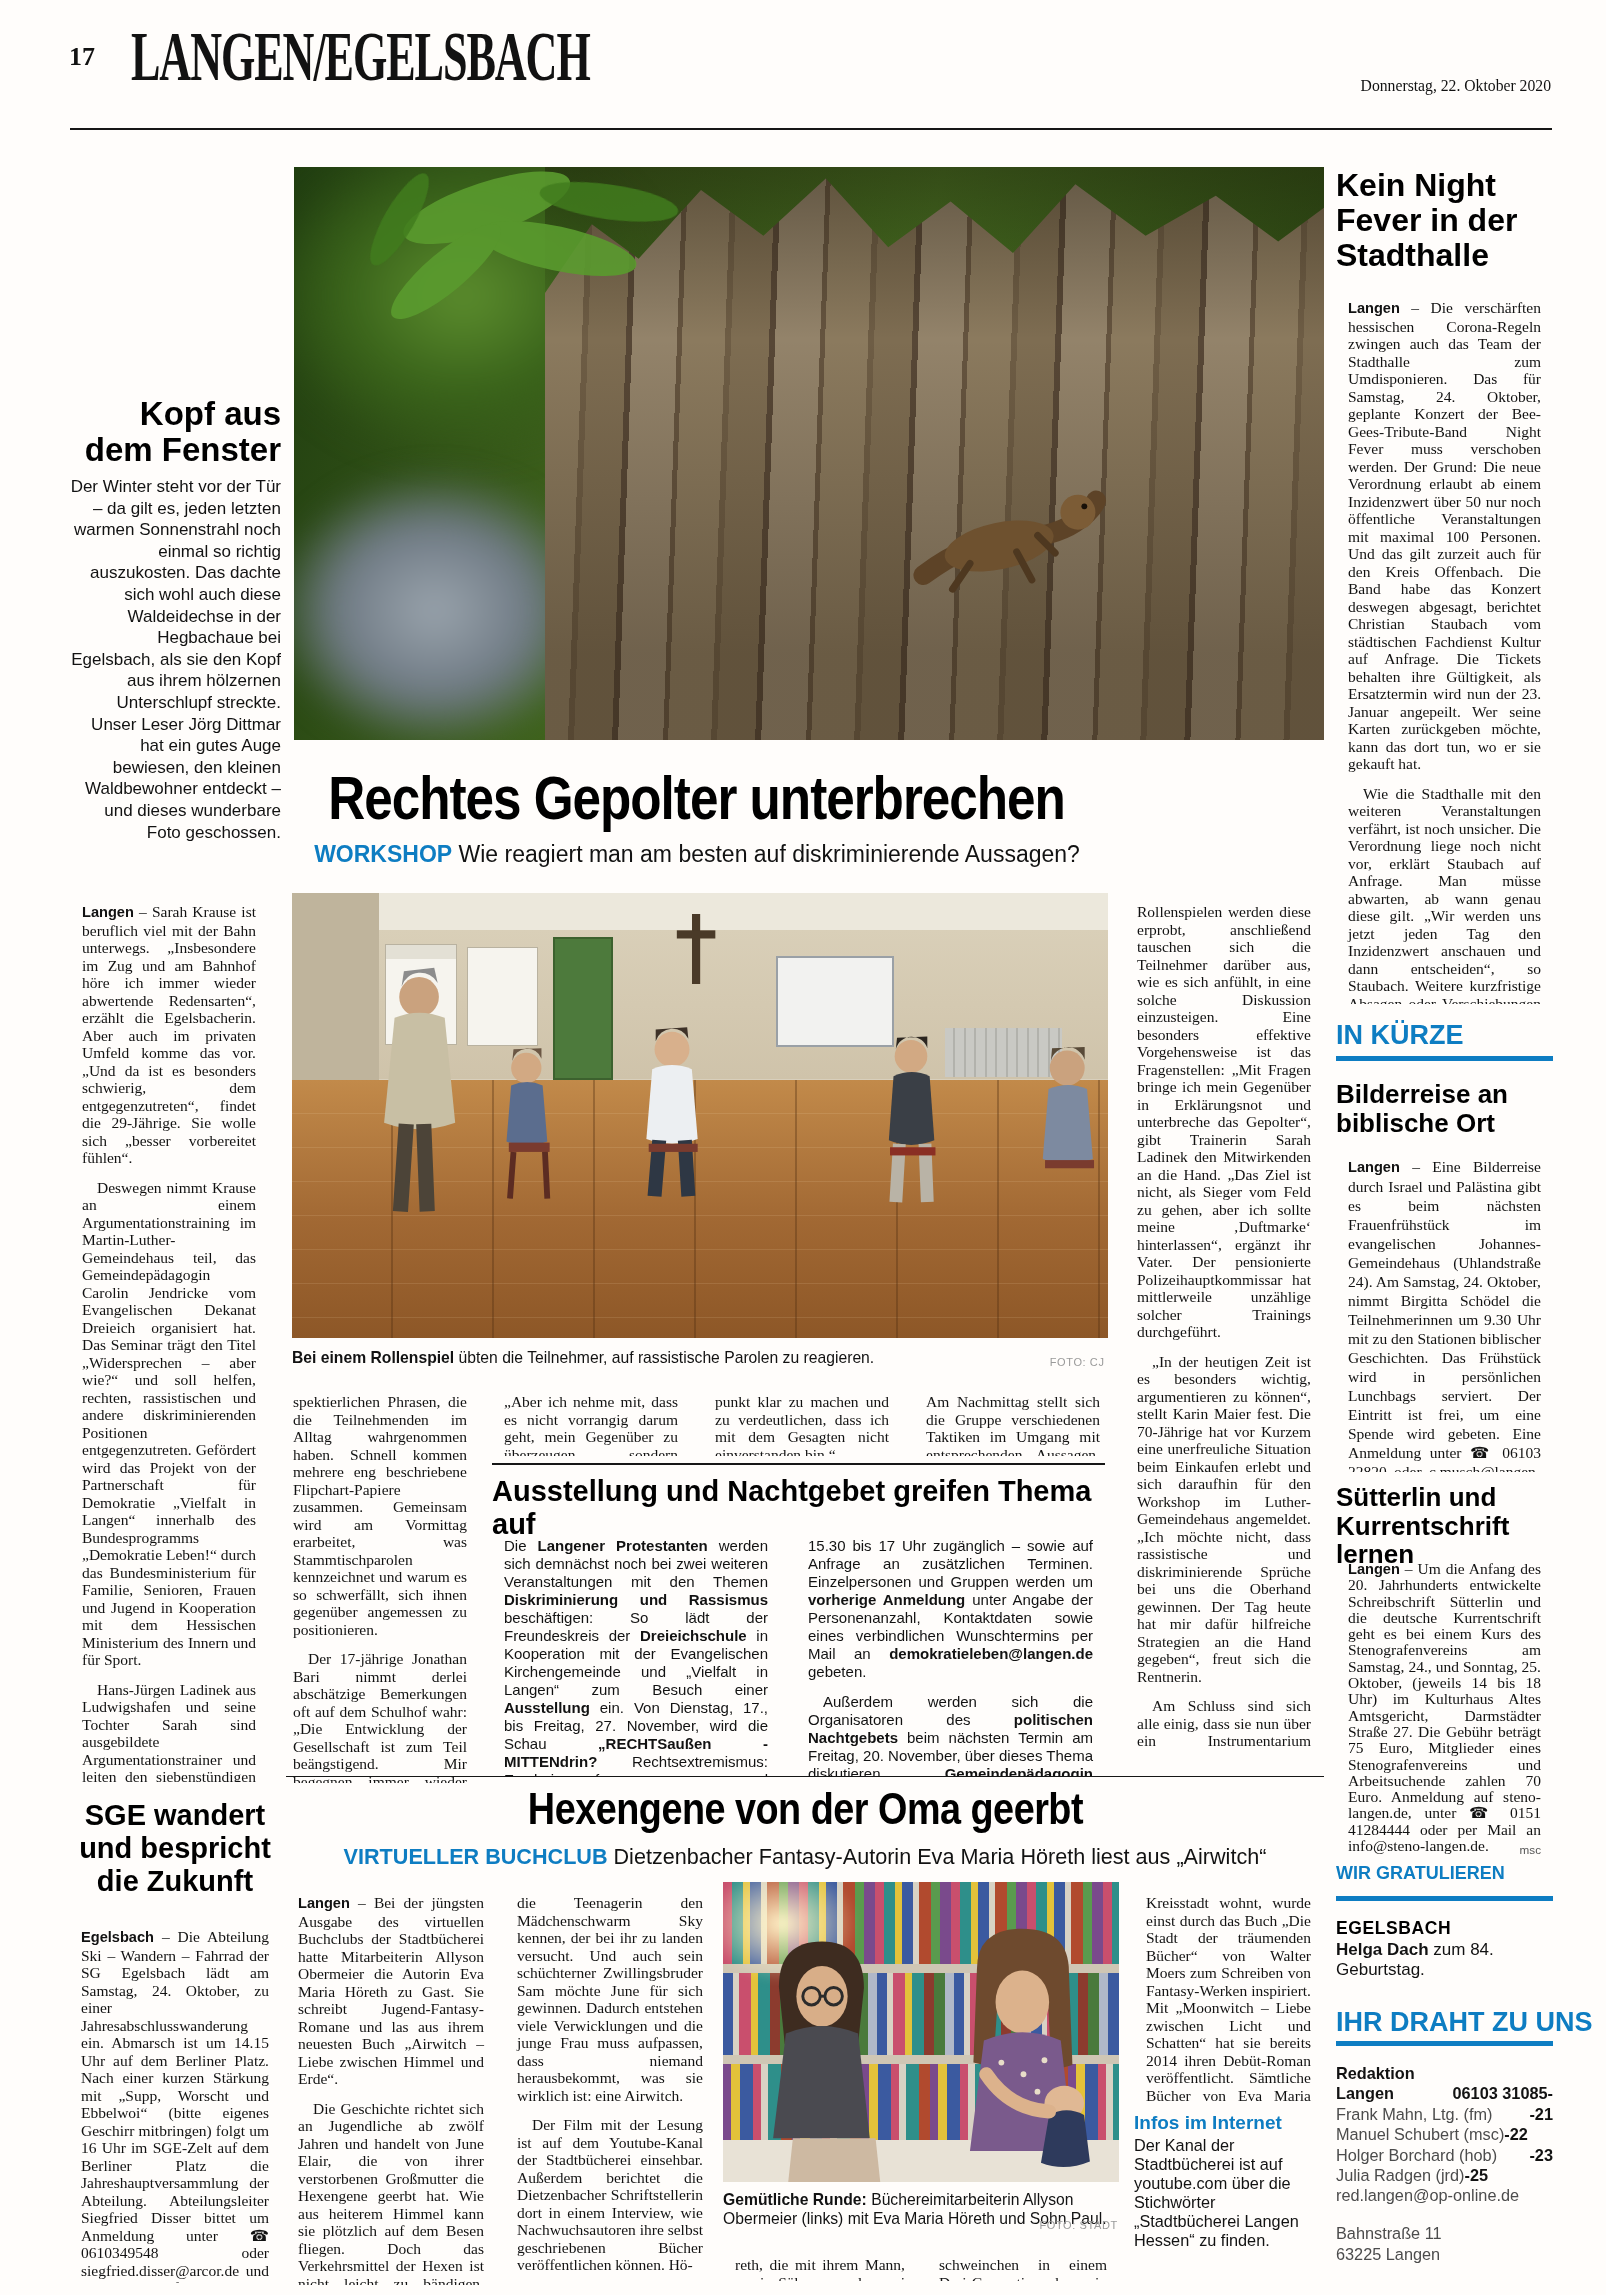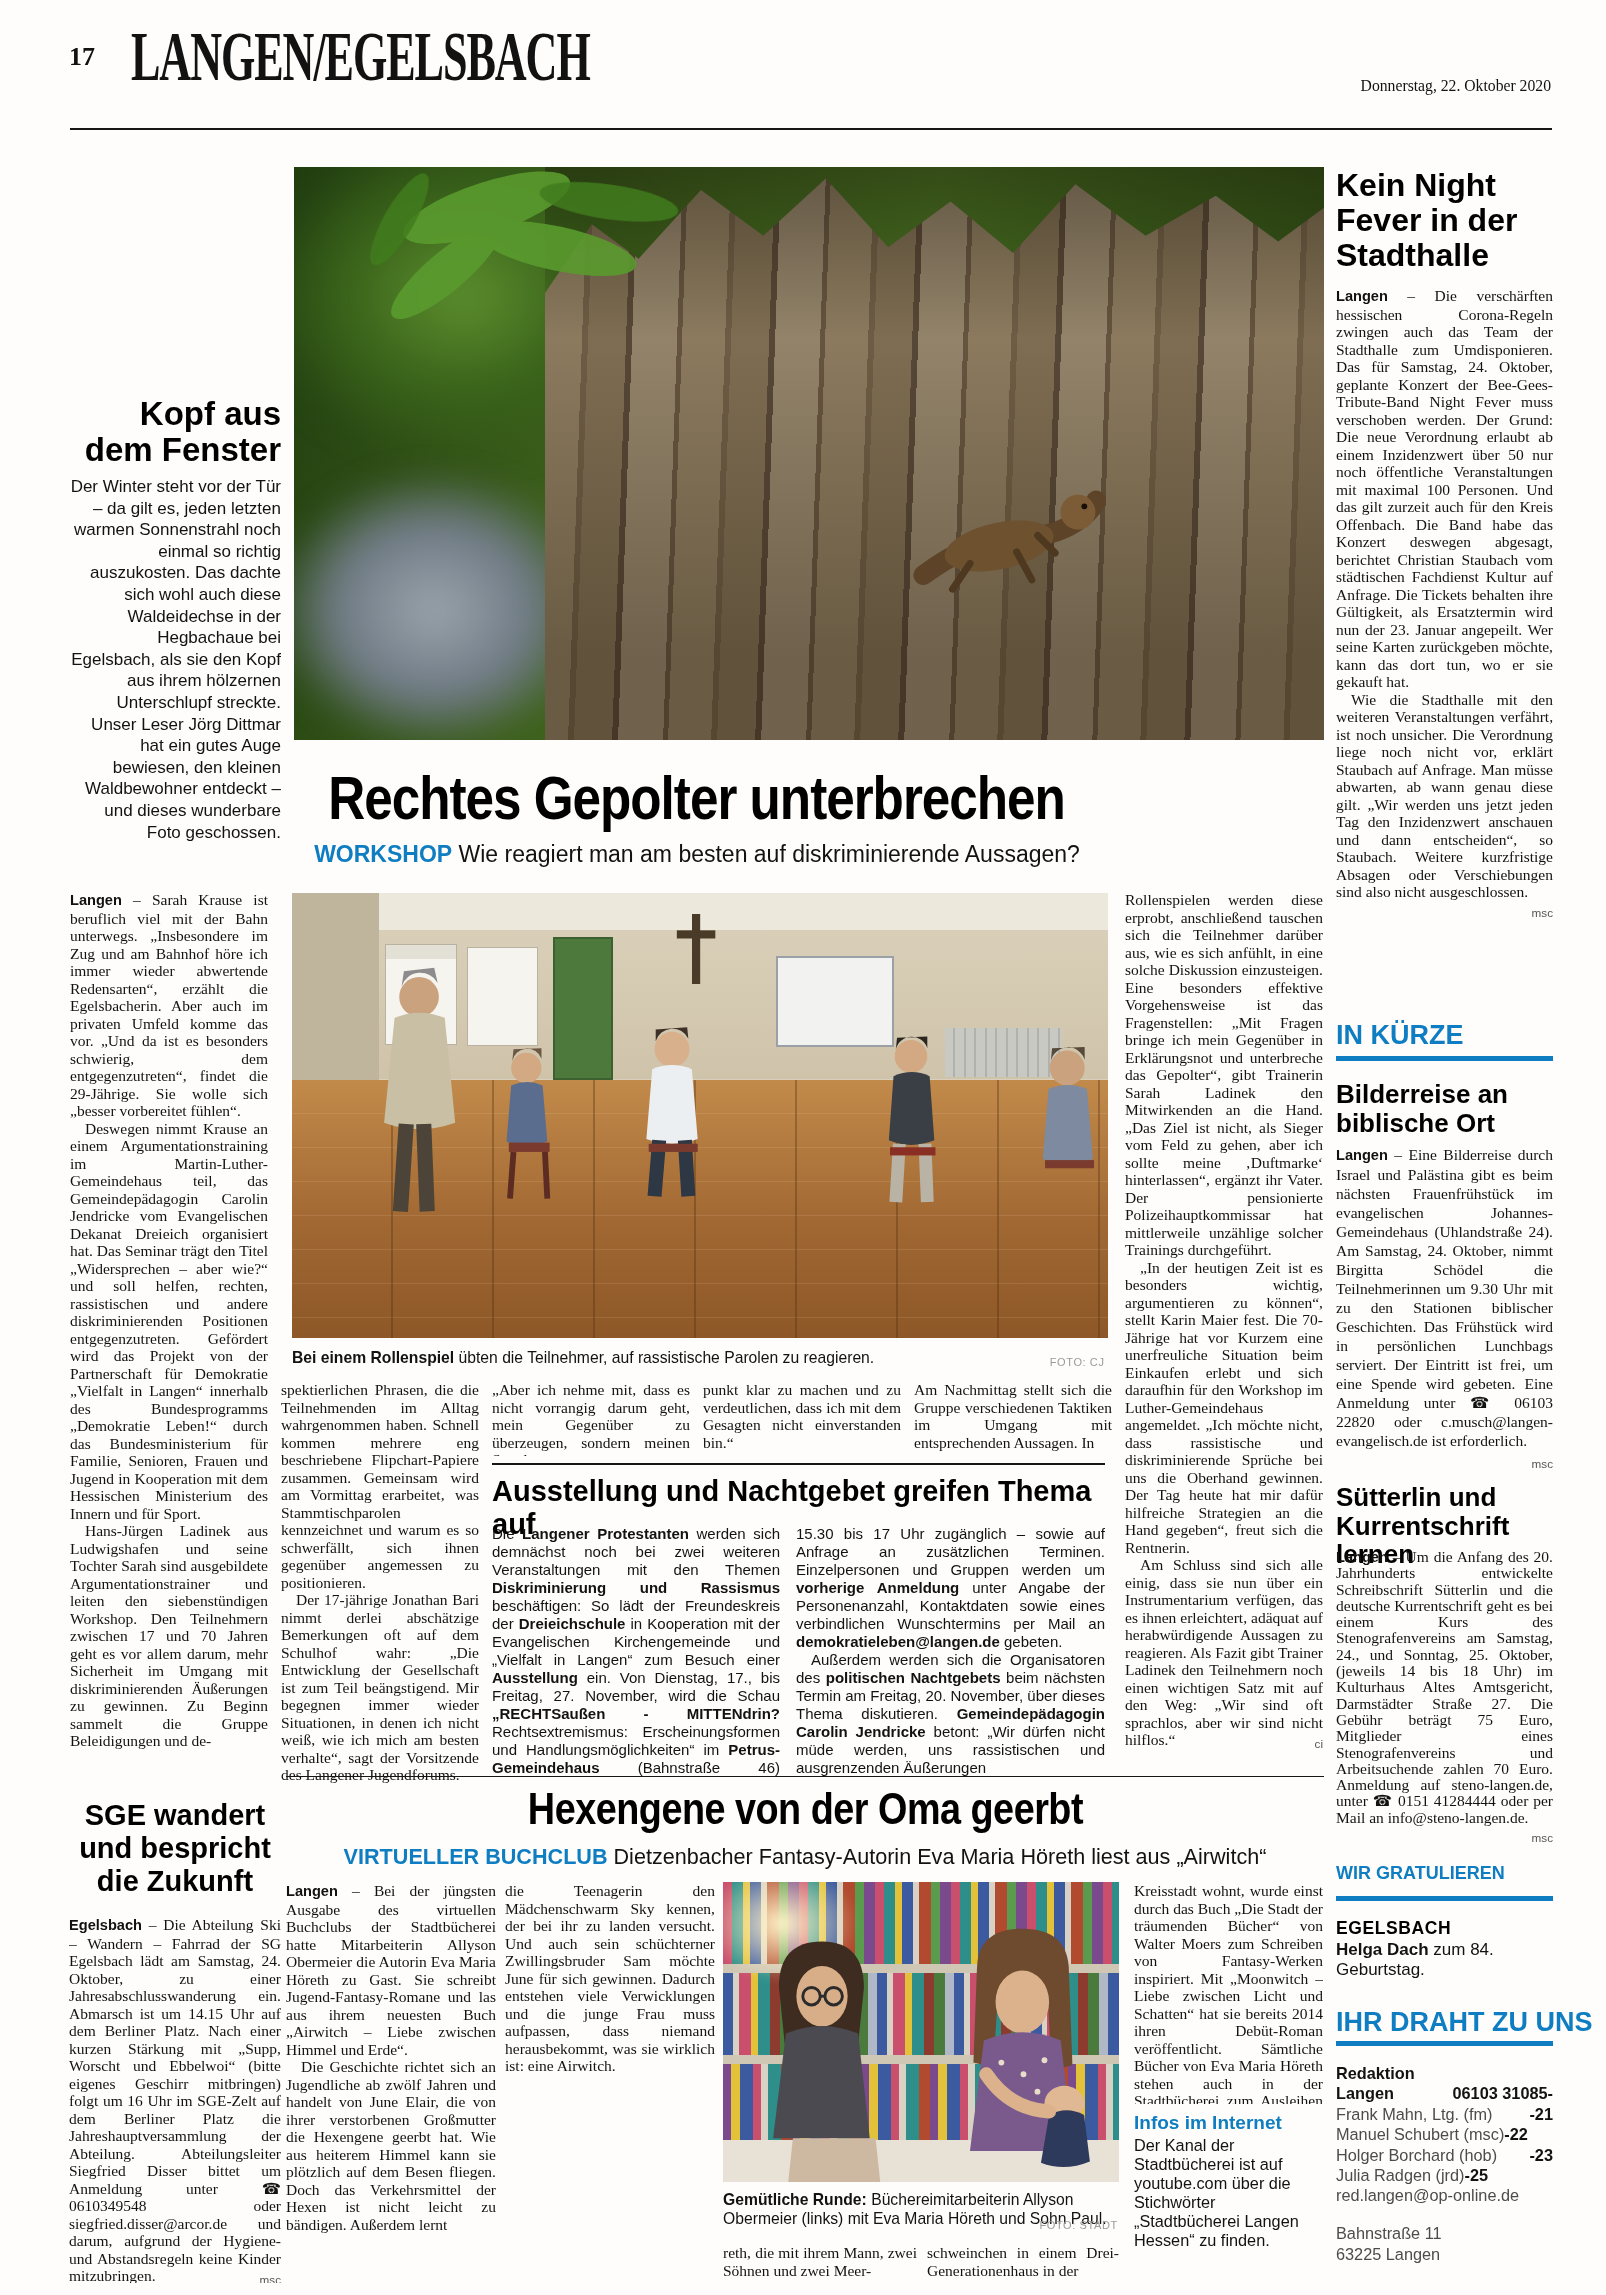--- a/index.html
+++ b/index.html
@@ -6,21 +6,21 @@
   body{width:1607px;height:2295px;position:relative;background:#fffdfb;color:#121212;
        font-family:"Liberation Serif",serif;overflow:hidden}
   .abs{position:absolute}
   .sans{font-family:"Liberation Sans",sans-serif}
   .hl{font-family:"Liberation Sans",sans-serif;font-weight:bold;color:#000}
   .blue{color:#0e7dc2}
   .rule{position:absolute;background:#161616}
   .bluerule{position:absolute;background:#0e7dc2}
   .col{position:absolute;overflow:hidden;font-size:15.5px;line-height:17.5px;text-align:justify}
   .colsans{font-family:"Liberation Sans",sans-serif;font-size:15px;line-height:17.5px}
-  p{margin:0}
+  p{margin:12px}
   p.ind{text-indent:15px}
   b{font-weight:bold}
   .lead{font-family:"Liberation Sans",sans-serif;font-weight:bold;font-size:14.6px}
   .sig{float:right;font-size:11.7px;color:#555;font-family:"Liberation Sans",sans-serif;margin-left:4.7px;margin-top:3.5px}
   .credit{position:absolute;font-size:11px;color:#9a9a9a;font-family:"Liberation Sans",sans-serif;letter-spacing:0.6px}
   .cap{font-family:"Liberation Sans",sans-serif;font-size:15.7px;line-height:19px}
   .center{text-align:center}
   .squeeze{display:inline-block;transform:scaleX(.84);transform-origin:center}
   .gray{color:#4c4c4c}
   .photo{position:absolute;overflow:hidden;background:#888}
@@ -223,20 +223,21 @@
 <div class="abs center sans" style="left:286px;top:1844px;width:1038px;font-size:21.6px">
   <span class="hl blue">VIRTUELLER BUCHCLUB</span><span> Dietzenbacher Fantasy-Autorin Eva Maria Höreth liest aus „Airwitch“</span>
 </div>
 
 <div class="col" style="left:286px;top:1882px;width:210px;height:403px">
   <p><span class="lead">Langen</span><span> – Bei der jüngsten Ausgabe des virtuellen Buchclubs der Stadtbücherei hatte Mitarbeiterin Allyson Obermeier die Autorin Eva Maria Höreth zu Gast. Sie schreibt Jugend-Fantasy-Romane und las aus ihrem neuesten Buch „Airwitch – Liebe zwischen Himmel und Erde“.</span></p>
   <p class="ind">Die Geschichte richtet sich an Jugendliche ab zwölf Jahren und handelt von June Elair, die von ihrer verstorbenen Großmutter die Hexengene geerbt hat. Wie aus heiterem Himmel kann sie plötzlich auf dem Besen fliegen. Doch das Verkehrsmittel der Hexen ist nicht leicht zu bändigen. Außerdem lernt</p>
 </div>
 <div class="col" style="left:505px;top:1882px;width:210px;height:403px">
   <p>die Teenagerin den Mädchenschwarm Sky kennen, der bei ihr zu landen versucht. Und auch sein schüchterner Zwillingsbruder Sam möchte June für sich gewinnen. Dadurch entstehen viele Verwicklungen und die junge Frau muss aufpassen, dass niemand herausbekommt, was sie wirklich ist: eine Airwitch.</p>
+  <p class="ind">Der Film mit der Lesung ist auf dem Youtube-Kanal der Stadtbücherei einsehbar. Außerdem berichtet die Dietzenbacher Schriftstellerin dort in einem Interview, wie Nachwuchsautoren ihre selbst geschriebenen Bücher veröffentlichen können. Hö-</p>
 </div>
 
 <div class="photo" style="left:723px;top:1882px;width:396px;height:300px;background:#e8e2d6">
   <div class="abs" style="left:0;top:0;width:100%;height:82px;background:repeating-linear-gradient(90deg,#c94f6d 0 9.3px,#2e8f8a 9.3px 20px,#e3c23a 20px 27px,#3b5aa0 27px 38px,#d8d2c4 38px 44px,#b14a2e 44px 56px,#5a9b4e 56px 65px,#7a4a8c 65px 76px)"></div>
   <div class="abs" style="left:0;top:82px;width:100%;height:9.3px;background:#cfc6b4"></div>
   <div class="abs" style="left:0;top:91px;width:100%;height:82px;background:repeating-linear-gradient(90deg,#3b5aa0 0 10.5px,#d8d2c4 10.5px 16.3px,#c94f6d 16.3px 28px,#e3c23a 28px 35px,#2e8f8a 35px 47px,#8c3b2e 47px 57px,#4a7a3c 57px 68px,#b0b8c8 68px 77px)"></div>
   <div class="abs" style="left:0;top:173px;width:100%;height:9.3px;background:#cfc6b4"></div>
   <div class="abs" style="left:0;top:182px;width:100%;height:76px;background:repeating-linear-gradient(90deg,#7a4a8c 0 8.2px,#e3c23a 8.2px 17.5px,#3b5aa0 17.5px 30px,#c94f6d 30px 38px,#d8d2c4 38px 45px,#2e8f8a 45px 58px,#b14a2e 58px 69px)"></div>
   <div class="abs" style="left:-17.5px;top:-17.5px;width:152px;height:117px;background:radial-gradient(closest-side,#fff3c8,rgba(255,240,200,0));filter:blur(4.7px)"></div>
   <svg class="abs" style="left:0;top:0" width="396" height="300" viewBox="0 0 680 515">

